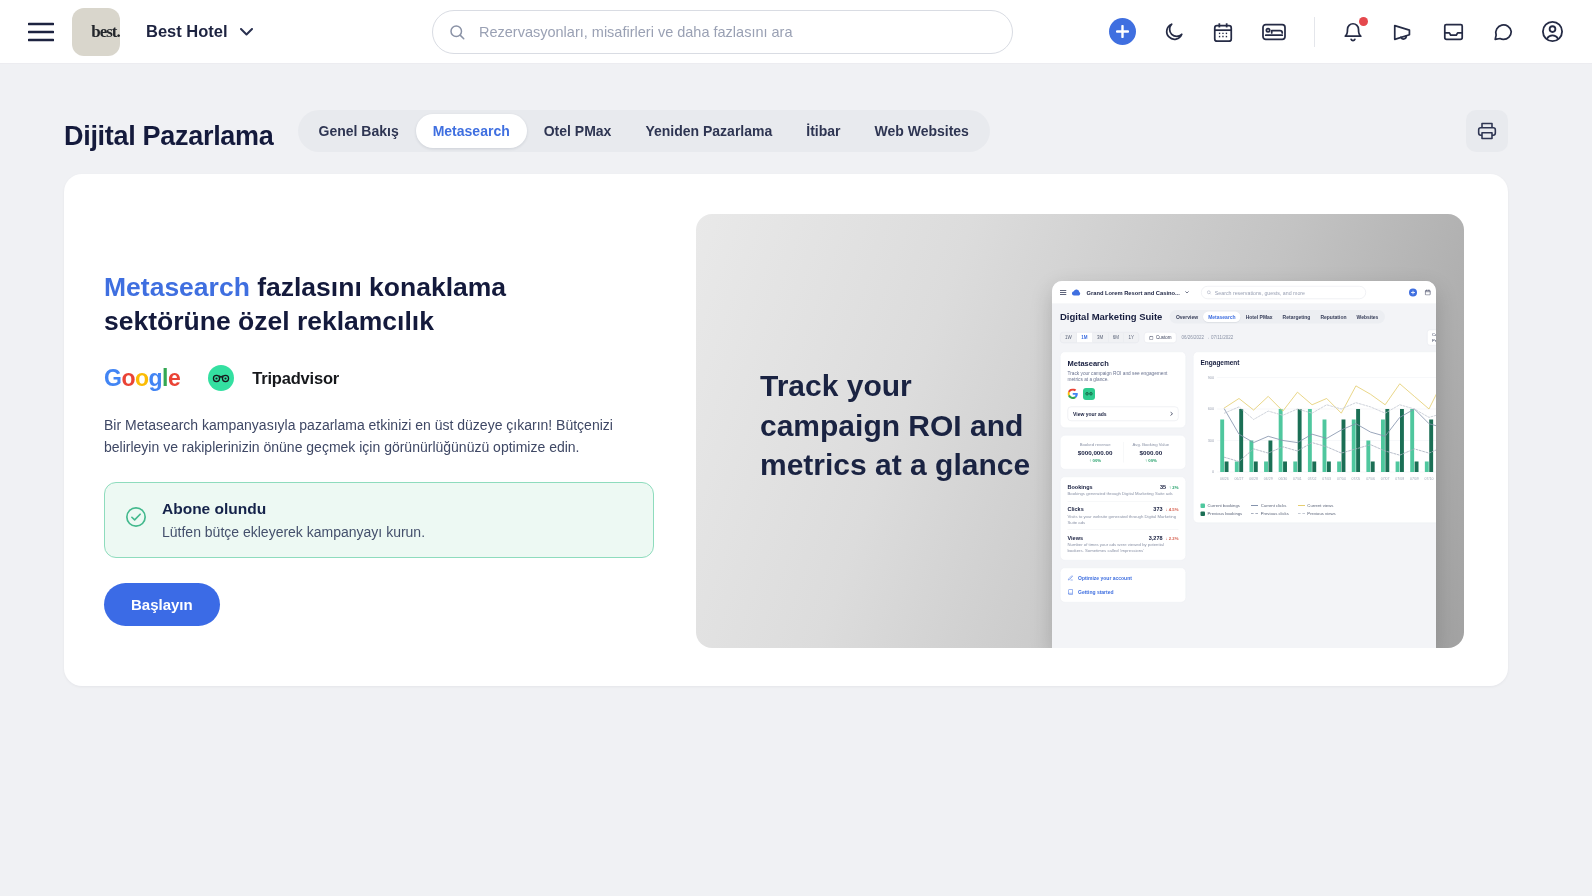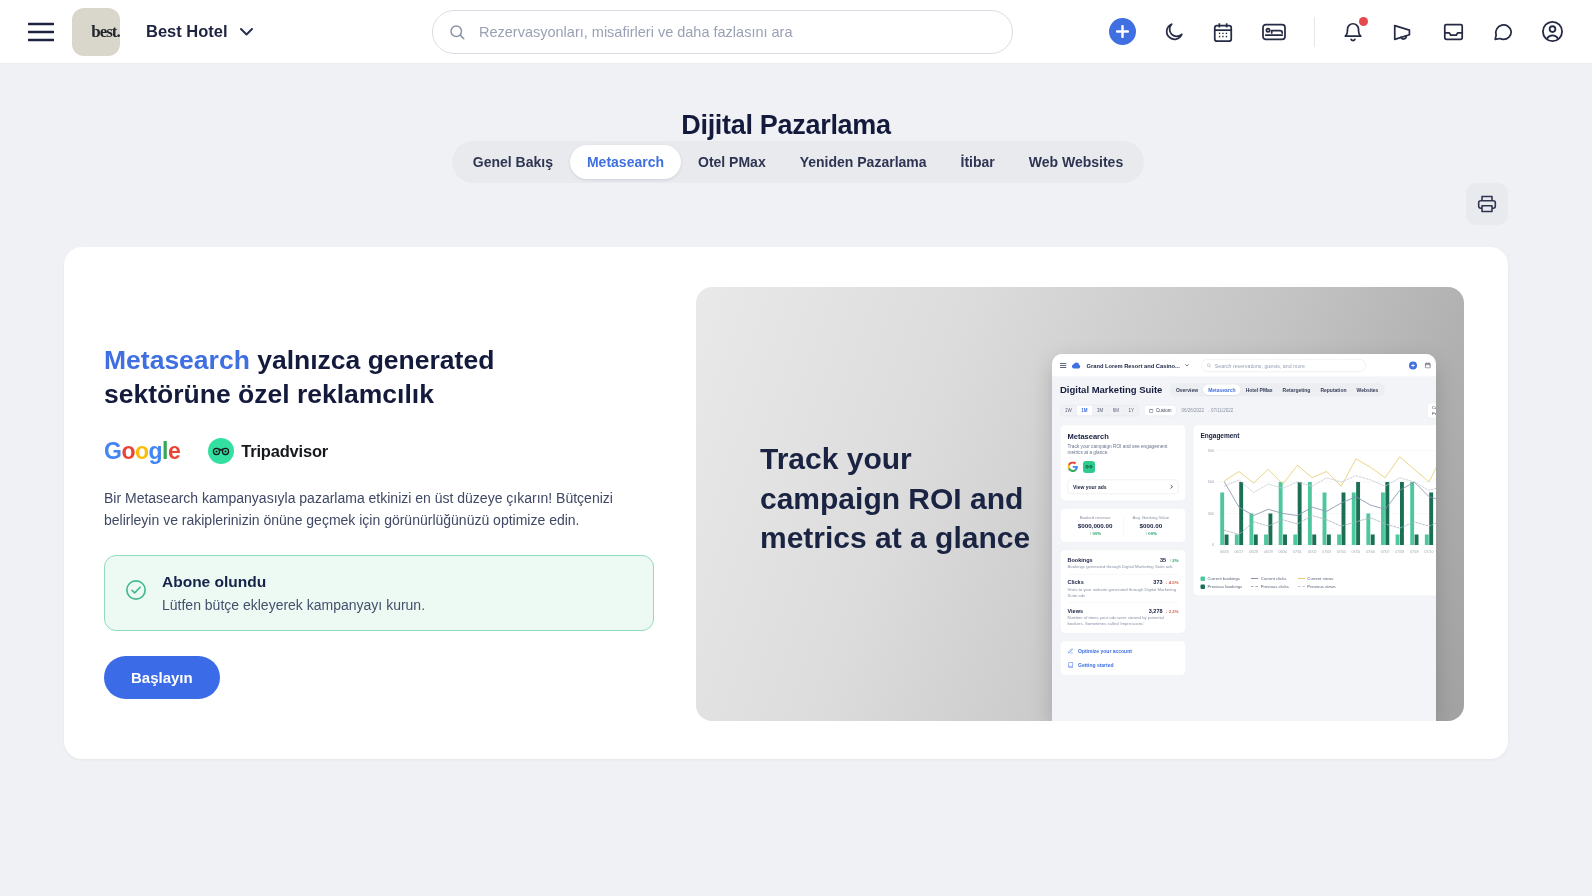--- a/index.html
+++ b/index.html
@@ -40,21 +40,21 @@
   .tb-icons { margin-left:auto; display:flex; align-items:center; gap:27px; color:#252b45; }
   .tb-icon { position:relative; cursor:pointer; }
   .plus-btn {
     width:27px; height:27px; border-radius:50%; background:#3f6fe0; color:#fff;
     display:flex; align-items:center; justify-content:center; cursor:pointer;
   }
   .tb-divider { width:1px; height:30px; background:#e4e6eb; }
   .bell-dot { position:absolute; top:-4px; right:-4px; width:9px; height:9px; border-radius:50%; background:#e5484d; }
 
   
-  .page-head { display:flex; align-items:center; margin:46px 84px 0 64px;flex-direction:column; }
+  .page-head { display:flex; align-items:flex-end; margin:46px 84px 0 64px; }
   .page-title { font-size:27px; font-weight:800; color:#141a3c; letter-spacing:-0.3px; }
   .tabs { display:flex; background:#e8eaee; border-radius:22px; padding:4px; margin-left:24px; }
   .tab {
     padding:9px 17px; font-size:14px; font-weight:600; color:#2e3552;
     border-radius:18px; white-space:nowrap; cursor:pointer;
   }
   .tab.active { background:#fff; color:#3f6fe0; box-shadow:0 1px 3px rgba(20,30,60,.12); }
   .print-btn {
     margin-left:auto; width:42px; height:42px; border-radius:10px; background:#e8eaee;
     display:flex; align-items:center; justify-content:center; color:#2e3552; cursor:pointer;
@@ -63,21 +63,21 @@
   
   .main-card {
     position:relative; margin:22px 84px 0 64px; height:512px;
     background:#fff; border-radius:18px; box-shadow:0 1px 3px rgba(16,24,40,.05);
   }
   .left-col { position:absolute; left:40px; top:96px; width:580px; }
   .headline { font-size:26.5px; font-weight:800; line-height:1.3; color:#141a3c; }
   .headline .highlight { color:#3f6fe0; }
   .logos { display:flex; align-items:center; gap:28px; margin-top:26px; }
   .google-wordmark { font-size:23px; font-weight:700; letter-spacing:-0.5px; cursor:pointer; }
-  .ta { display:flex; align-items:center; gap:7px; cursor:pointer; }
+  .ta { display:flex; align-items:center; gap:18px; cursor:pointer; }
   .ta-circle { width:26px; height:26px; border-radius:50%; background:#34e0a1;
     display:flex; align-items:center; justify-content:center; }
   .ta-label { font-size:16.5px; font-weight:800; color:#16181c; letter-spacing:-0.2px; }
   .desc { margin-top:22px; width:558px; font-size:14px; line-height:1.58; color:#3f4865; }
   .status-box {
     margin-top:24px; width:550px; border:1.5px solid #8edcbd; background:#edf9f3;
     border-radius:12px; padding:17px 20px; display:flex; gap:15px; align-items:flex-start;
   }
   .status-title { font-size:15.5px; font-weight:700; color:#15234a; }
   .status-sub { font-size:14px; color:#44506c; margin-top:6px; }
@@ -288,21 +288,21 @@
         <rect x="6" y="14" width="12" height="7"></rect>
       </svg>
   </span>
 </div>
 
 <section class="main-card">
 
   <div class="left-col">
     <div class="headline">
       <div>
-        <span class="highlight">Metasearch</span><span> yalnızca generated</span>
+        <span class="highlight">Metasearch</span><span> fazlasını konaklama</span>
       </div>
       <div>sektörüne özel reklamcılık</div>
     </div>
 
     <div class="logos">
       <span class="google-wordmark">
         <span style="color:#4285F4">G</span><span style="color:#EA4335">o</span><span style="color:#FBBC05">o</span><span style="color:#4285F4">g</span><span style="color:#34A853">l</span><span style="color:#EA4335">e</span>
       </span>
       <span class="ta">
         <span class="ta-circle">

